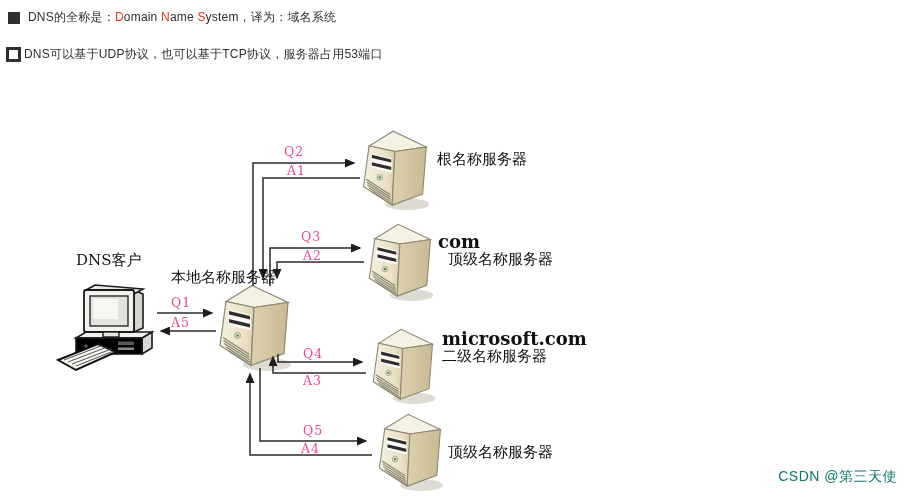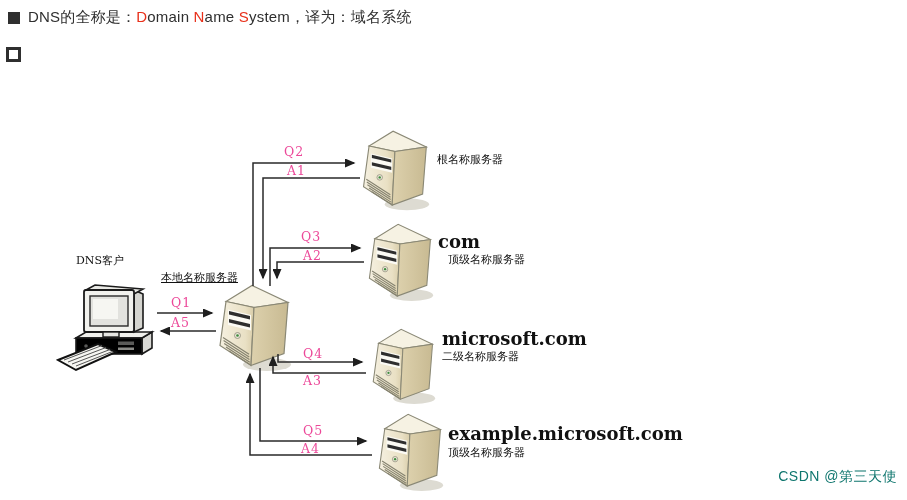--- a/index.html
+++ b/index.html
@@ -4,31 +4,31 @@
 <style>
   html,body{margin:0;padding:0;}
   body{
     width:907px;height:500px;position:relative;overflow:hidden;
     background:#ffffff;
     font-family:"Liberation Sans","DejaVu Sans",sans-serif;
   }
   
   .header{position:absolute;left:6px;top:4px;width:898px;}
   .bullet-row{display:flex;align-items:flex-start;margin-bottom:11px;white-space:nowrap;}
-  .bullet-row .txt{font-size:15px;line-height:26px;color:#2f2f2f;letter-spacing:0.2px;}
+  .bullet-row .txt{font-size:12px;line-height:26px;color:#2f2f2f;letter-spacing:0.2px;}
   .marker-filled{flex:0 0 auto;width:12px;height:12px;background:#2f2f2f;margin:8px 8px 0 2px;}
   .marker-hollow{flex:0 0 auto;width:9px;height:9px;border:3.5px solid #2f2f2f;margin:6px 3px 0 0;}
   .red{color:#e8301a;}
   
   .diagram{position:absolute;left:0;top:110px;width:907px;height:390px;}
   .diagram svg{position:absolute;left:0;top:0;}
   .dlabel{
     position:absolute;color:#111111;
     font-family:"DejaVu Serif","Liberation Serif",serif;
-    font-size:11px;line-height:15px;white-space:nowrap;
+    font-size:15px;line-height:15px;white-space:nowrap;
   }
   .qa{
     position:absolute;color:#ec4899;
     font-family:"DejaVu Serif","Liberation Serif",serif;
     font-size:12.5px;line-height:13px;white-space:nowrap;letter-spacing:1px;
   }
   .srv-name{font-weight:bold;font-size:18px;}
   .watermark{
     position:absolute;right:10px;top:468px;
     font-size:14px;color:#0f766e;letter-spacing:0.5px;white-space:nowrap;
@@ -37,20 +37,21 @@
 </head>
 <body>
 
 <div class="header">
   <div class="bullet-row">
     <span class="marker-filled"></span>
     <span class="txt"><span>DNS的全称是：</span><span class="red">D</span><span>omain </span><span class="red">N</span><span>ame </span><span class="red">S</span><span>ystem，译为：域名系统</span></span>
   </div>
   <div class="bullet-row">
     <span class="marker-hollow"></span>
+    <span class="txt">DNS可以基于UDP协议，也可以基于TCP协议，服务器占用53端口</span>
   </div>
 </div>
 
 <div class="diagram">
 
   <svg width="907" height="390" viewBox="0 0 907 390">
     <defs>
       <marker id="arr" markerWidth="11" markerHeight="9" refX="9" refY="4.5" orient="auto" markerUnits="userSpaceOnUse">
         <path d="M0,0 L10.5,4.5 L0,9 Z" fill="#1e1e1e"></path>
       </marker>
@@ -122,31 +123,30 @@
       <path d="M270,176 L270,138 L360,138" marker-end="url(#arr)"></path>
       <path d="M364,152 L277,152 L277,168" marker-end="url(#arr)"></path>
       <path d="M278,244 L278,252 L362,252" marker-end="url(#arr)"></path>
       <path d="M366,263 L273,263 L273,247" marker-end="url(#arr)"></path>
       <path d="M260,258 L260,331 L366,331" marker-end="url(#arr)"></path>
       <path d="M372,345 L250,345 L250,264" marker-end="url(#arr)"></path>
     </g>
   </svg>
 
   <div class="dlabel" style="left:76px;top:143px;">DNS客户</div>
-  <div class="dlabel" style="left:161px;top:160px;text-decoration:underline;">本地名称服务器</div>
+  <div class="dlabel" style="left:171px;top:160px;">本地名称服务器</div>
 
   <div class="dlabel" style="left:437px;top:42px;">根名称服务器</div>
 
   <div class="dlabel srv-name" style="left:438px;top:124px;">com</div>
   <div class="dlabel" style="left:448px;top:142px;">顶级名称服务器</div>
 
   <div class="dlabel srv-name" style="left:442px;top:221px;">microsoft.com</div>
   <div class="dlabel" style="left:442px;top:239px;">二级名称服务器</div>
 
-  <div class="dlabel srv-name" style="left:448px;top:316px;">example.microsoft.com</div>
   <div class="dlabel" style="left:448px;top:335px;">顶级名称服务器</div>
 
   <div class="qa" style="left:171px;top:186px;">Q1</div>
   <div class="qa" style="left:171px;top:206px;">A5</div>
   <div class="qa" style="left:284px;top:35px;">Q2</div>
   <div class="qa" style="left:287px;top:54px;">A1</div>
   <div class="qa" style="left:301px;top:120px;">Q3</div>
   <div class="qa" style="left:303px;top:139px;">A2</div>
   <div class="qa" style="left:303px;top:237px;">Q4</div>
   <div class="qa" style="left:303px;top:264px;">A3</div>

